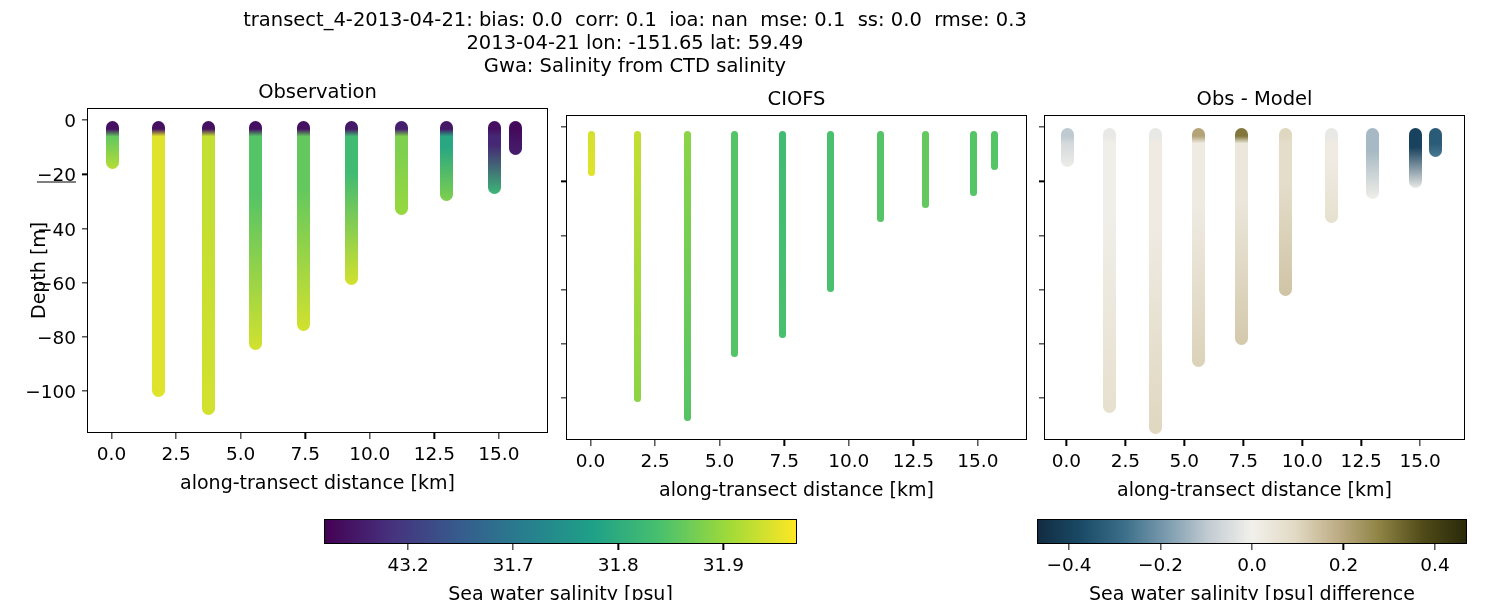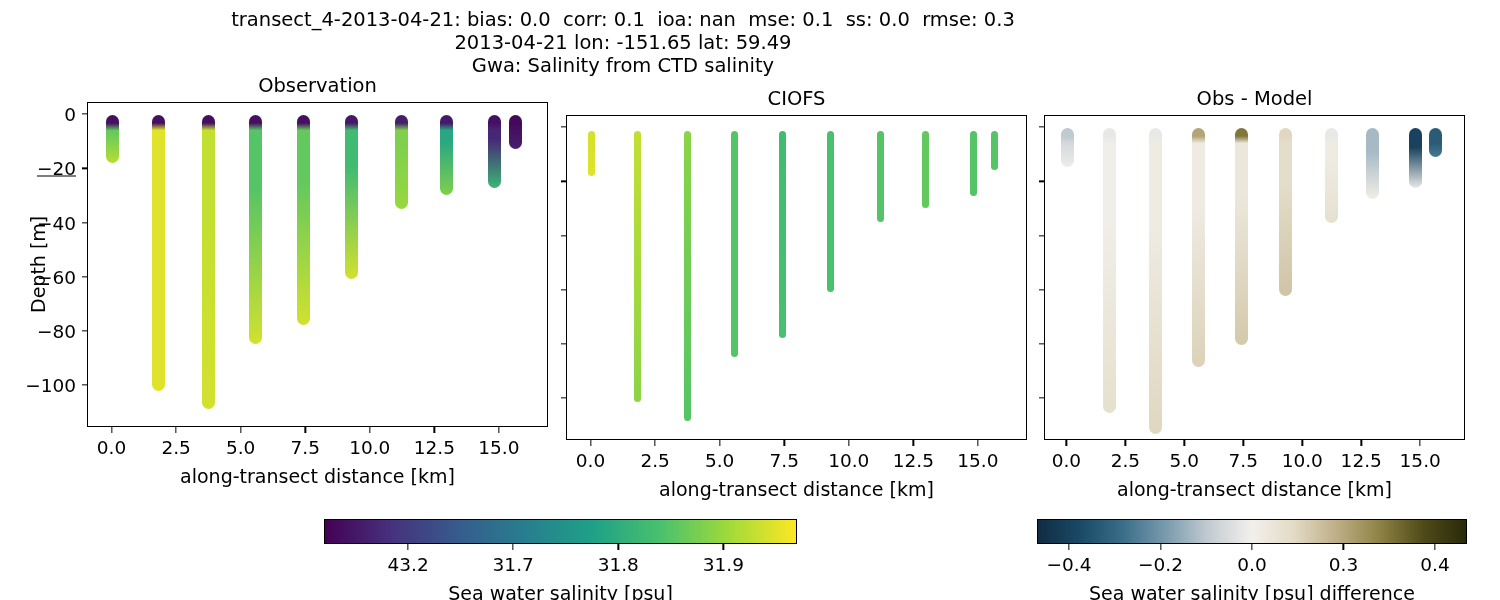--- a/index.html
+++ b/index.html
@@ -1,20 +1,20 @@
 <!DOCTYPE html>
 <html><head>
 <meta charset="utf-8">
 <style>
   html,body{margin:0;padding:0;background:#ffffff;}
   body{width:1500px;height:600px;overflow:hidden;
        font-family:"DejaVu Sans","Liberation Sans",sans-serif;color:#000;}
   #root{position:relative;width:1500px;height:600px;}
 
-  .suptitle{position:absolute;left:4px;width:1196px;text-align:center;
+  .suptitle{position:absolute;left:16px;width:1196px;text-align:center;
             font-size:19.5px;line-height:23px;color:#000;white-space:pre;padding-left:21px;}
 
   .panel{position:absolute;}
   .panel-title{position:absolute;width:100%;text-align:center;top:-28px;
                font-size:19.5px;color:#000;}
   .axes{position:absolute;left:0;top:0;width:100%;height:100%;
         border:1.15px solid #000;box-sizing:border-box;background:#fff;
         overflow:hidden;}
   .col{position:absolute;border-radius:999px;}
 
@@ -44,21 +44,21 @@
 </style>
 </head>
 <body>
 
 <div id="root">
 
   <div class="suptitle" style="top:8px;">transect_4-2013-04-21: bias: 0.0  corr: 0.1  ioa: nan  mse: 0.1  ss: 0.0  rmse: 0.3</div>
   <div class="suptitle" style="top:31px;">2013-04-21 lon: -151.65 lat: 59.49</div>
   <div class="suptitle" style="top:54px;">Gwa: Salinity from CTD salinity</div>
 
-  <div class="panel" id="panel0" style="left:87px;top:102px;width:461px;height:325px;">
+  <div class="panel" id="panel0" style="left:87px;top:108px;width:461px;height:325px;">
     <div class="panel-title">Observation</div>
     <div class="ylabel" id="ylabel0" style="left: -60px; top: 211px;">Depth [m]</div>
     <div class="axes" id="axes0">
         <div class="col" style="left: 18.035px; top: 12.1875px; width: 13px; height: 47.3958px; background: linear-gradient(rgb(69, 16, 97) 0%, rgb(69, 16, 97) 17.01%, rgb(99, 200, 94) 32.31%, rgb(99, 200, 94) 32%, rgb(181, 221, 53) 100%);"></div>
         <div class="col" style="left: 64.0059px; top: 12.1875px; width: 13px; height: 276.25px; background: linear-gradient(rgb(69, 16, 97) 0%, rgb(69, 16, 97) 2.92%, rgb(224, 227, 43) 5.54%, rgb(224, 227, 43) 32%, rgb(224, 227, 43) 100%);"></div>
         <div class="col" style="left: 114.109px; top: 12.1875px; width: 13px; height: 293.854px; background: linear-gradient(rgb(69, 16, 97) 0%, rgb(69, 16, 97) 2.74%, rgb(195, 223, 49) 5.21%, rgb(195, 223, 49) 32%, rgb(210, 225, 46) 100%);"></div>
         <div class="col" style="left: 161.371px; top: 12.1875px; width: 13px; height: 228.854px; background: linear-gradient(rgb(69, 16, 97) 0%, rgb(69, 16, 97) 3.52%, rgb(85, 196, 102) 6.69%, rgb(85, 196, 102) 32%, rgb(210, 225, 46) 100%);"></div>
         <div class="col" style="left: 208.633px; top: 12.1875px; width: 13px; height: 209.896px; background: linear-gradient(rgb(69, 16, 97) 0%, rgb(69, 16, 97) 3.84%, rgb(99, 200, 94) 7.3%, rgb(99, 200, 94) 32%, rgb(210, 225, 46) 100%);"></div>
         <div class="col" style="left: 256.929px; top: 12.1875px; width: 13px; height: 163.854px; background: linear-gradient(rgb(69, 24, 104) 0%, rgb(69, 24, 104) 4.92%, rgb(66, 187, 114) 9.35%, rgb(66, 187, 114) 32%, rgb(210, 225, 46) 100%);"></div>
         <div class="col" style="left: 307.29px; top: 12.1875px; width: 13px; height: 93.4375px; background: linear-gradient(rgb(69, 31, 110) 0%, rgb(69, 31, 110) 8.63%, rgb(126, 208, 78) 16.39%, rgb(126, 208, 78) 32%, rgb(152, 216, 62) 100%);"></div>
@@ -185,18 +185,18 @@
   <div class="cbar-wrap" id="cbarwrap1" style="left:1037px;top:519px;width:430px;height:25px;">
     <div class="cbar" id="cbar1" style="background: linear-gradient(to right, rgb(17, 44, 66) 0%, rgb(26, 74, 102) 10%, rgb(59, 110, 137) 20%, rgb(123, 155, 174) 30%, rgb(195, 204, 210) 40%, rgb(242, 240, 236) 50%, rgb(226, 218, 196) 60%, rgb(190, 173, 134) 70%, rgb(141, 130, 67) 80%, rgb(79, 74, 24) 90%, rgb(42, 42, 10) 100%);"></div>
     <div class="cbar-label">Sea water salinity [psu] difference</div>
   <div class="cbar-tickmark" style="left: 7.44681%;"></div>
       <div class="cbar-tick" style="left: 7.44681%;">−0.4</div>
       <div class="cbar-tickmark" style="left: 28.7234%;"></div>
       <div class="cbar-tick" style="left: 28.7234%;">−0.2</div>
       <div class="cbar-tickmark" style="left: 50%;"></div>
       <div class="cbar-tick" style="left: 50%;">0.0</div>
       <div class="cbar-tickmark" style="left: 71.2766%;"></div>
-      <div class="cbar-tick" style="left: 71.2766%;">0.3</div>
+      <div class="cbar-tick" style="left: 71.2766%;">0.2</div>
       <div class="cbar-tickmark" style="left: 92.5532%;"></div>
       <div class="cbar-tick" style="left: 92.5532%;">0.4</div>
     </div>
 
 </div>
 
 </body></html>

